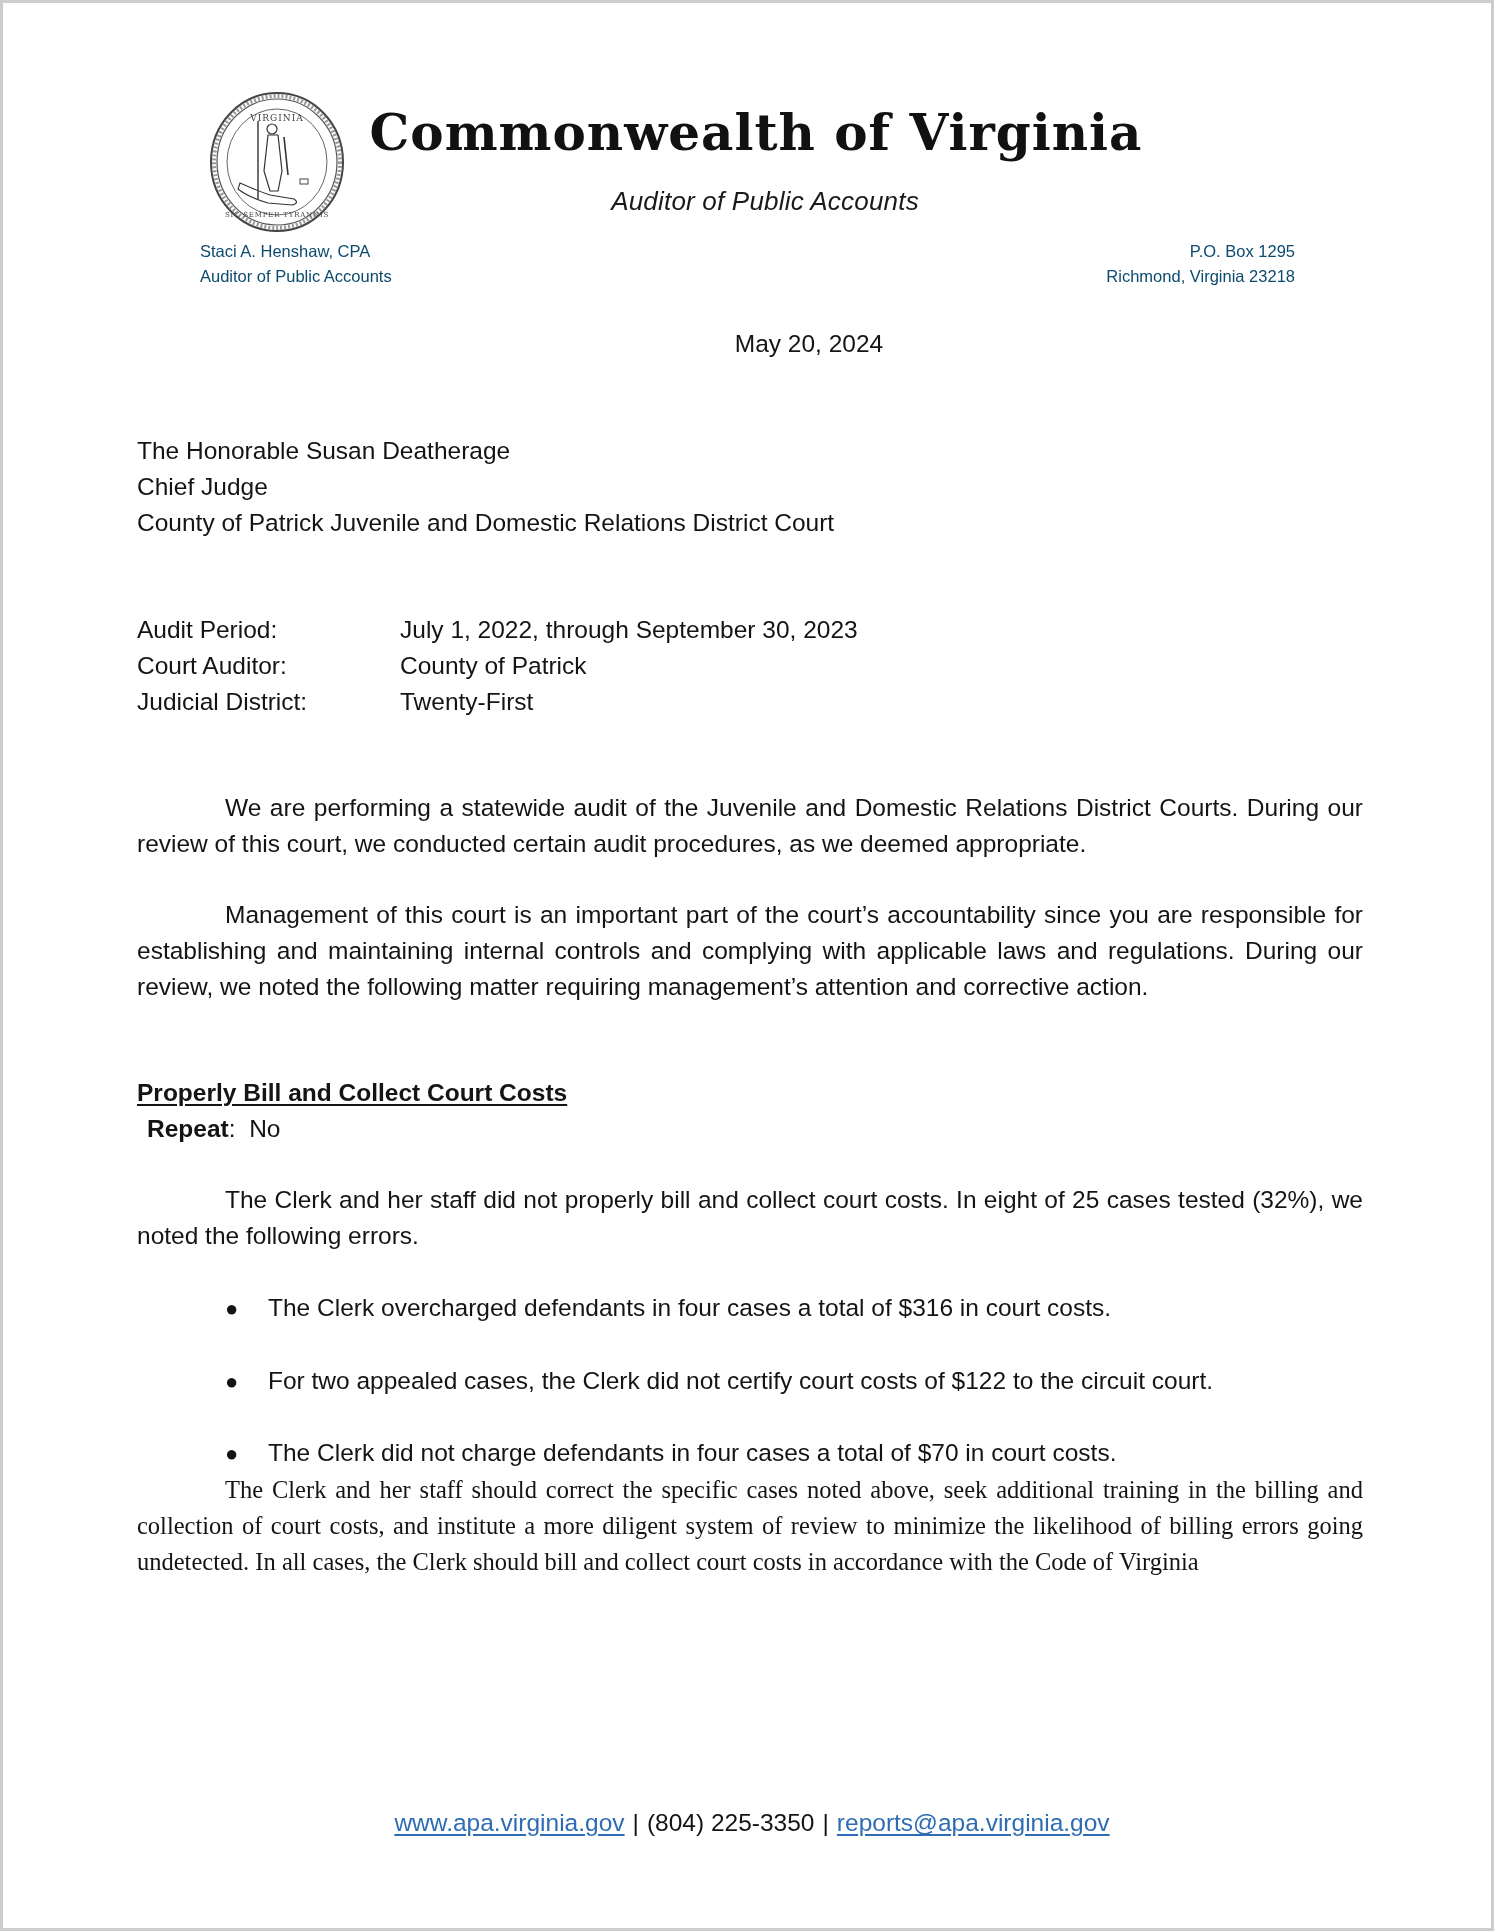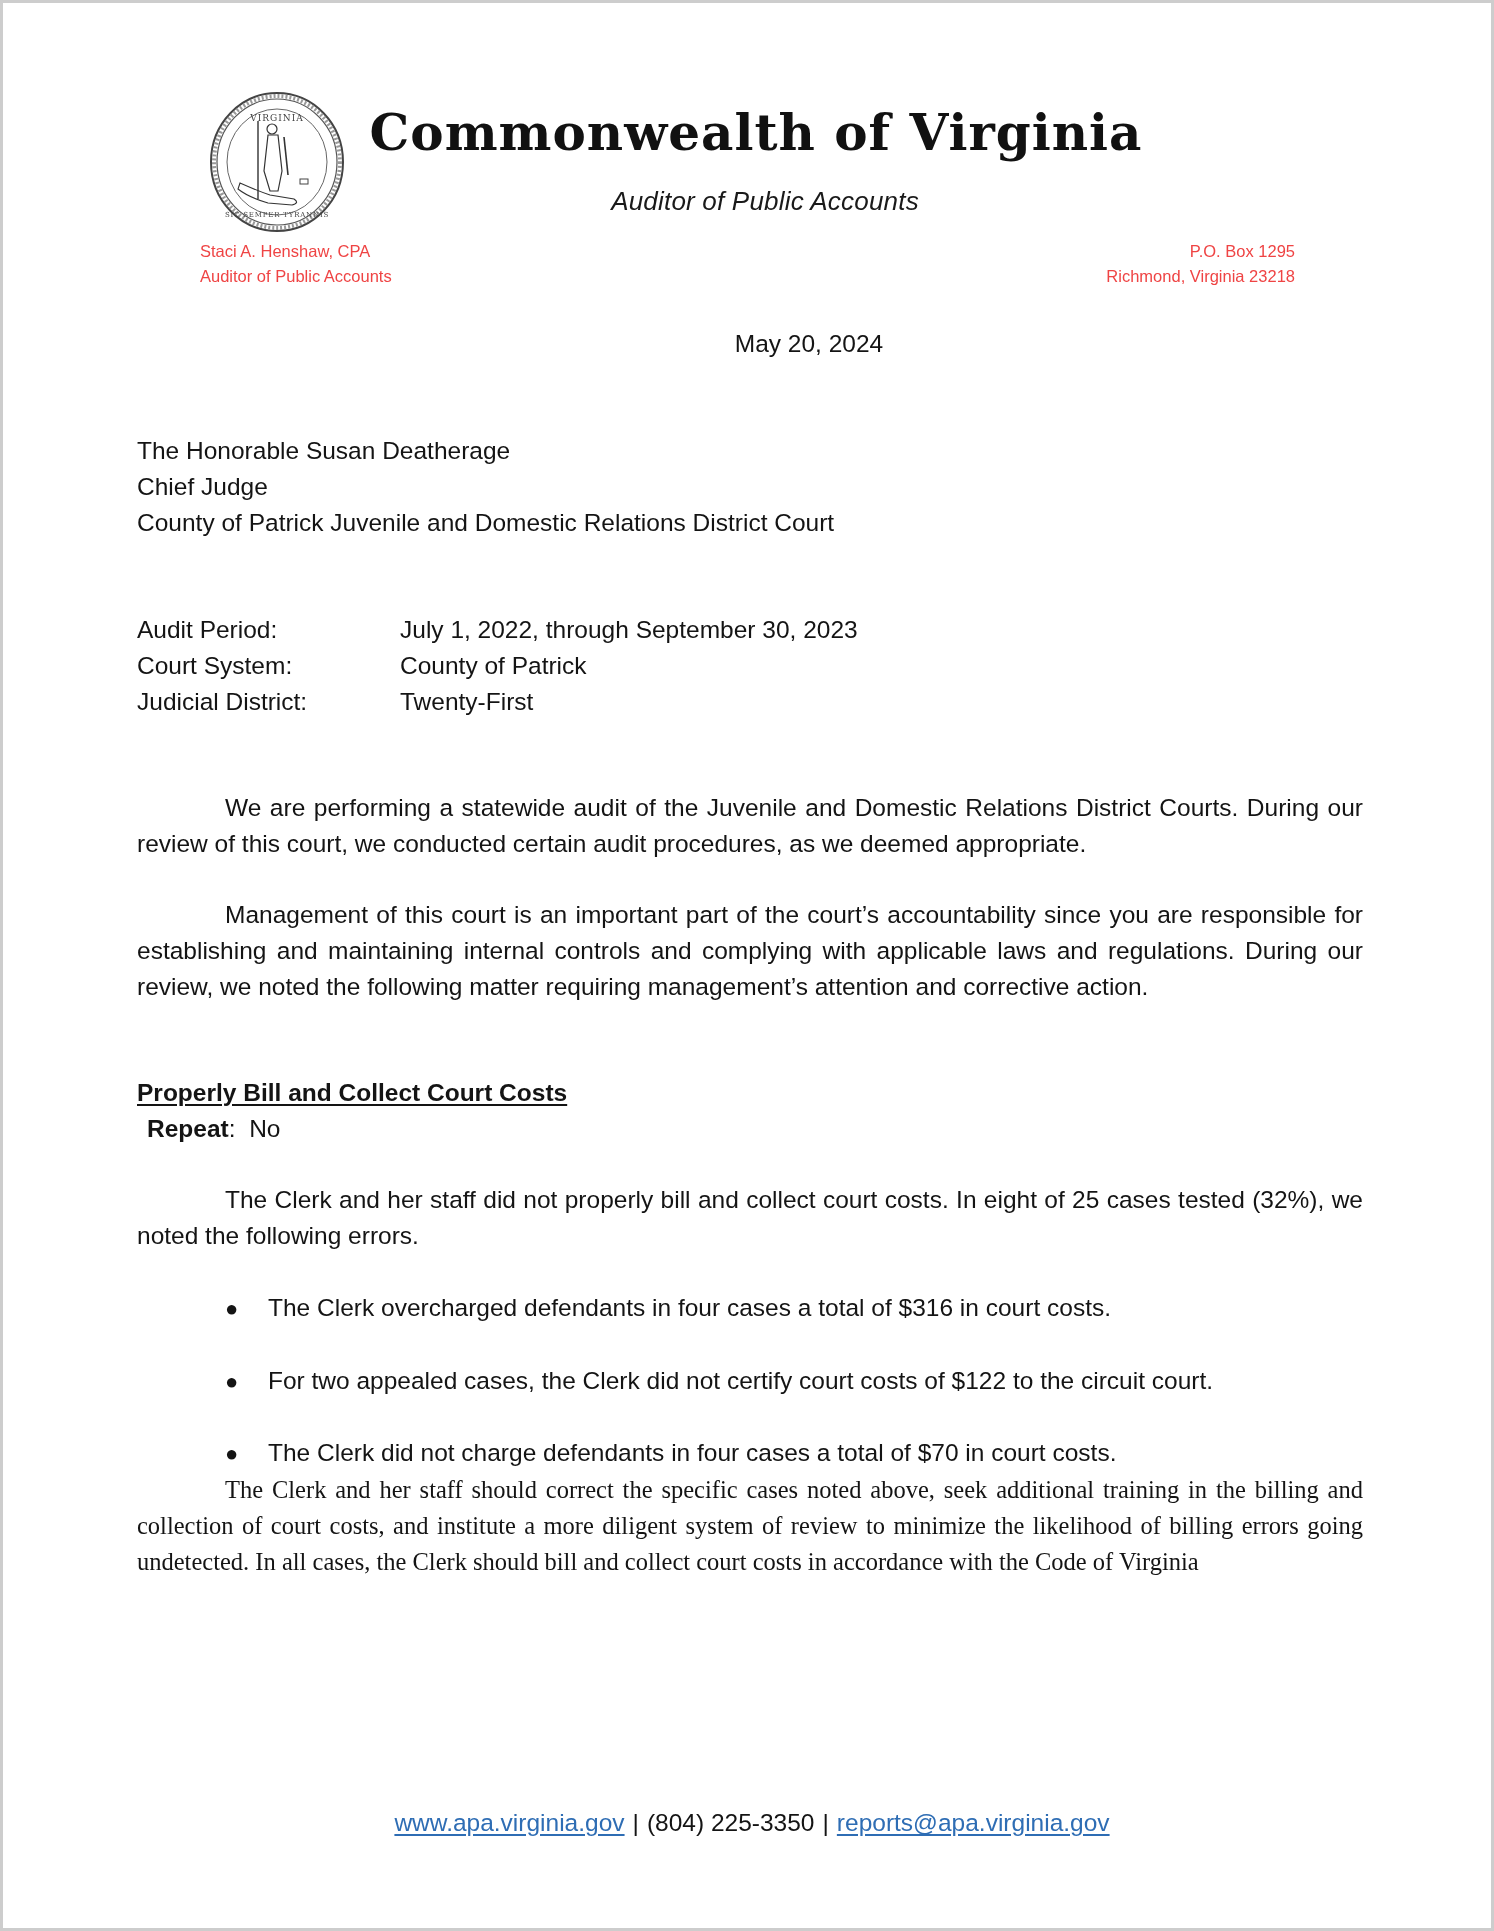--- a/index.html
+++ b/index.html
@@ -17,21 +17,21 @@
   .title {
     left: 0; width: 1494px; top: 100px; text-align: center;
     font-family: "DejaVu Serif", "Liberation Serif", serif;
     font-weight: bold; font-size: 50px; letter-spacing: 1px;
     padding-left: 12px; box-sizing: border-box; color: #111;
   }
   .subtitle {
     left: 0; width: 1494px; top: 183px; text-align: center; padding-left: 30px; box-sizing: border-box;
     font-style: italic; font-size: 26px; color: #1a1a1a; letter-spacing: 0.2px;
   }
-  .small { font-size: 16.5px; line-height: 25px; color: #ef4444; }
+  .small { font-size: 16.5px; line-height: 25px; color: #0c4a6e; }
   .left-block { left: 197px; top: 236px; }
   .right-block { right: 196px; top: 236px; text-align: right; }
   .body-text { font-size: 24.5px; line-height: 35.8px; color: #141414; }
   .date { left: 0; width: 1494px; top: 323px; text-align: center; padding-left: 118px; box-sizing: border-box; }
   .addressee { left: 134px; top: 430px; }
   .audit { left: 134px; top: 609px; }
   .audit-row { display: flex; }
   .audit-label { width: 263px; }
   .para {
     left: 134px; width: 1226px; text-align: justify; text-align-last: left;
@@ -102,21 +102,21 @@
     <div>Chief Judge</div>
     <div>County of Patrick Juvenile and Domestic Relations District Court</div>
   </div>
 
   <div class="abs body-text audit">
     <div class="audit-row">
       <span class="audit-label">Audit Period:</span>
       <span>July 1, 2022, through September 30, 2023</span>
     </div>
     <div class="audit-row">
-      <span class="audit-label">Court System:</span>
+      <span class="audit-label">Court Auditor:</span>
       <span>County of Patrick</span>
     </div>
     <div class="audit-row">
       <span class="audit-label">Judicial District:</span>
       <span>Twenty-First</span>
     </div>
   </div>
 
   <div class="abs body-text para p1"><span class="indent"></span><span>We are performing a statewide audit of the Juvenile and Domestic Relations District Courts. During our review of this court, we conducted certain audit procedures, as we deemed appropriate.</span></div>
 

